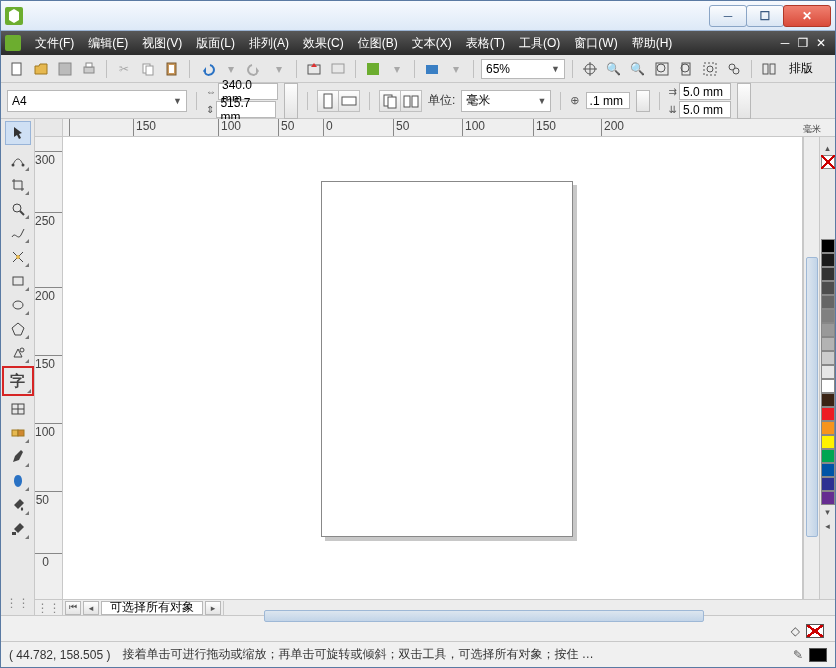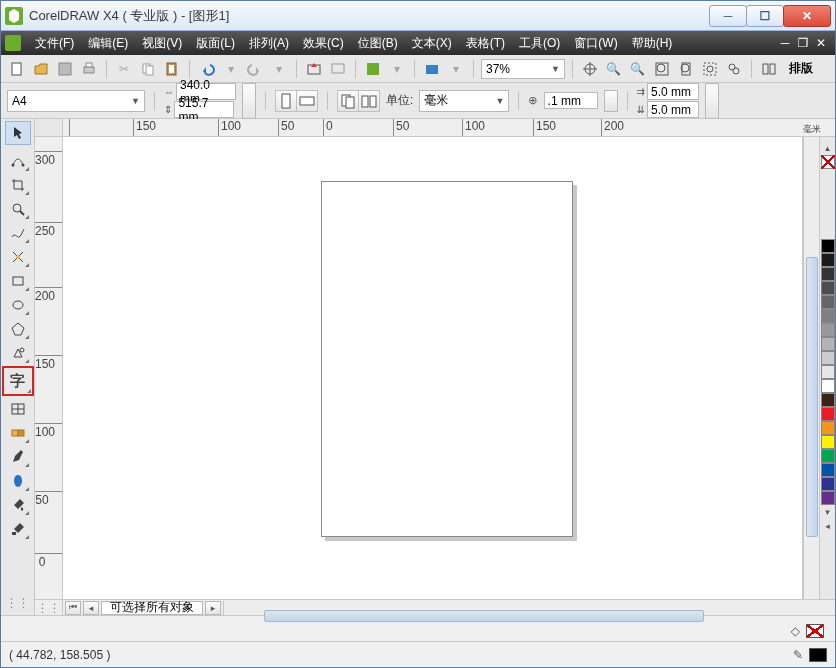--- a/index.html
+++ b/index.html
@@ -18,21 +18,21 @@
 .menubar .mi { padding: 0 6px; cursor:default; }
 .menubar .right { margin-left:auto; display:flex; gap:6px; align-items:center; padding-right:4px;}
 .menubar .wicon { width:12px; height:12px; display:flex; align-items:center; justify-content:center; color:#fff;}
 
 .toolbar { height: 28px; background: #E8E8E8; border-bottom:1px solid #C8C8C8; display:flex; align-items:center; padding:0 6px; gap:4px; }
 .tb-btn { width:20px; height:20px; display:flex; align-items:center; justify-content:center; border-radius:2px; color:#444;}
 .tb-btn.off { color:#A8A8A8; }
 .sep { width:1px; height:18px; background:#C0C0C0; margin:0 3px; }
 .zoom-sel { width:84px; height:20px; border:1px solid #B8B8B8; background:#fff; display:flex; align-items:center; padding:0 4px; position:relative;}
 .zoom-sel .arr { margin-left:auto; font-size:9px; color:#555;}
-.排版 { padding: 0 6px; font-weight: bold; }
+.排版 { padding: 0 6px; }
 
 .propbar { height: 36px; background: #E8E8E8; border-bottom:1px solid #C8C8C8; display:flex; align-items:center; padding:0 6px; gap:6px; }
 .drop { height:22px; border:1px solid #B8B8B8; background:#fff; display:flex; align-items:center; padding:0 4px; }
 .drop .arr{margin-left:auto;font-size:9px;color:#555;}
 .num { height:17px; width:60px; border:1px solid #B8B8B8; background:#fff; display:flex; align-items:center; padding:0 3px; }
 .spin { width:14px; background:linear-gradient(#FDFDFD,#E4E4E4); border:1px solid #B8B8B8;}
 .lbl { color:#333; }
 .btn-group { display:flex; }
 .pb { width:22px; height:22px; border:1px solid #C0C0C0; background:linear-gradient(#FDFDFD,#E4E4E4); display:flex; align-items:center; justify-content:center; margin-left:-1px;}
 .pb:first-child{margin-left:0;}
@@ -42,21 +42,21 @@
 .tool { width:26px; height:24px; display:flex; align-items:center; justify-content:center; border:1px solid transparent; color:#555; position:relative;}
 .tool.selected { border:1px solid #98B4D8; background:#CFE0F4; }
 .tool.highlighted { outline:2px solid #D62424; outline-offset:-1px; width:30px; height:28px; margin-top:2px; margin-bottom:2px;}
 .tool .fly{ position:absolute; bottom:1px; right:1px; width:0;height:0;border-left:4px solid transparent; border-bottom:4px solid #777;}
 
 .canvas-wrap { flex:1; display:flex; flex-direction:column; min-width:0; background:#F7F7F7;}
 .ruler-corner { width:28px; background:#E8E8E8; border-right:1px solid #C8C8C8; border-bottom:1px solid #C8C8C8;}
 .ruler-h { flex:1; height:18px; background:#EFEFEF; border-bottom:1px solid #C8C8C8; position:relative; font-size:9px; color:#444; overflow:hidden;}
 .ruler-h .tick { position:absolute; top:0; height:18px; border-left:1px solid #888; padding-left:2px;}
 .ruler-v { width:28px; background:#EFEFEF; border-right:1px solid #C8C8C8; position:relative; font-size:9px; color:#444; overflow:hidden;}
-.ruler-v .tick { position:absolute; left:0; width:28px; border-top:1px solid #888; padding-top:1px; text-align:center; padding-right:14px;}
+.ruler-v .tick { position:absolute; left:0; width:28px; border-top:1px solid #888; padding-top:1px; text-align:right; padding-right:14px;}
 .ruler-row { display:flex; }
 .stage-row { flex:1; display:flex; min-height:0;}
 .stage { flex:1; background:#FFFFFF; position:relative; border-right:1px solid #C8C8C8; overflow:hidden;}
 .page { position:absolute; left: 258px; top:44px; width:252px; height:356px; background:#fff; border:1px solid #888; box-shadow:4px 4px 0 #C8C8C8;}
 .scroll-v { width:16px; background:#EDEDED; border-left:1px solid #C8C8C8; position:relative;}
 .scroll-v .thumb{ position:absolute; top:120px; left:2px; width:12px; height:280px; background:linear-gradient(90deg,#DDE6EF,#C2D4E8); border:1px solid #9EB8D6; border-radius:2px;}
 .scroll-h { height:16px; display:flex; align-items:center; border-top:1px solid #C8C8C8; background:#EDEDED;}
 .scroll-h .pager { display:flex; align-items:center; padding:0 2px; gap:2px; border-right:1px solid #C8C8C8;}
 .scroll-h .pbtn { width:16px; height:14px; background:linear-gradient(#FDFDFD,#E4E4E4); border:1px solid #B8B8B8; display:flex; align-items:center; justify-content:center; font-size:9px; color:#555;}
 .scroll-h .tab { height:14px; padding:0 8px; background:#fff; border:1px solid #B8B8B8; display:flex; align-items:center;}
@@ -81,21 +81,20 @@
 </head>
 <body>
 
 <div class="window">
   <div class="titlebar">
     <div class="app-icon">
         <svg class="i" viewBox="0 0 16 16">
           <path fill="#fff" d="M8 1l5 3v8l-5 3-5-3V4z"></path>
         </svg>
       </div>
-    <div class="title">CorelDRAW X4 ( 专业版 ) - [图形1]</div>
     <div class="winbtns">
       <div class="winbtn">─</div>
       <div class="winbtn">☐</div>
       <div class="winbtn close">✕</div>
     </div>
   </div>
 
   <div class="menubar">
     <div class="app-icon2"></div>
     <div class="mi">文件(F)</div>
@@ -189,21 +188,21 @@
     <div class="tb-btn off">▾</div>
     <div class="sep"></div>
     <div class="tb-btn">
         <svg class="i" viewBox="0 0 16 16">
           <rect x="2" y="4" width="12" height="9" fill="#3A7FC4"></rect>
         </svg>
       </div>
     <div class="tb-btn off">▾</div>
     <div class="sep"></div>
     <div class="zoom-sel">
-        <span>37%</span>
+        <span>65%</span>
         <span class="arr">▼</span>
       </div>
     <div class="sep"></div>
     <div class="tb-btn">
         <svg class="i" viewBox="0 0 16 16">
           <circle cx="8" cy="8" r="5" fill="none" stroke="#555"></circle>
           <line x1="8" y1="1" x2="8" y2="15" stroke="#555"></line>
           <line x1="1" y1="8" x2="15" y2="8" stroke="#555"></line>
         </svg>
       </div>
@@ -237,21 +236,21 @@
     <div class="tb-btn">
         <svg class="i" viewBox="0 0 16 16">
           <rect x="2" y="3" width="5" height="10" fill="none" stroke="#555"></rect>
           <rect x="9" y="3" width="5" height="10" fill="none" stroke="#555"></rect>
         </svg>
       </div>
     <div class="排版">排版</div>
   </div>
 
   <div class="propbar">
-    <div class="drop" style="width:138px">
+    <div class="drop" style="width:180px">
         <span>A4</span>
         <span class="arr">▼</span>
       </div>
     <div class="sep"></div>
     <div style="display:flex;flex-direction:column;gap:1px">
       <div style="display:flex;align-items:center;gap:2px">
           <span style="font-size:10px;color:#555">⇔</span>
           <div class="num">
             <span>340.0 mm</span>
           </div>
@@ -292,21 +291,21 @@
           </svg>
         </div>
     </div>
     <span class="lbl">单位:</span>
     <div class="drop" style="width:90px">
         <span>毫米</span>
         <span class="arr">▼</span>
       </div>
     <div class="sep"></div>
     <span style="font-size:11px;color:#555">⊕</span>
-    <div class="num" style="width:54px">
+    <div class="num" style="width:44px">
         <span>.1 mm</span>
       </div>
     <div class="spin" style="height:22px"></div>
     <div class="sep"></div>
     <div style="display:flex;flex-direction:column;gap:1px">
       <div style="display:flex;align-items:center;gap:2px">
           <span style="font-size:10px;color:#555">⇉</span>
           <div class="num" style="width:52px">
             <span>5.0 mm</span>
           </div>
@@ -447,21 +446,21 @@
           <div class="tick" style="left:330px">50</div>
           <div class="tick" style="left:399px">100</div>
           <div class="tick" style="left:470px">150</div>
           <div class="tick" style="left:538px">200</div>
         </div>
         <div class="unit-row" style="width:32px;background:#EFEFEF;border-bottom:1px solid #C8C8C8">毫米</div>
       </div>
       <div class="stage-row">
         <div class="ruler-v">
           <div class="tick" style="top:14px">300</div>
-          <div class="tick" style="top:85px">250</div>
+          <div class="tick" style="top:75px">250</div>
           <div class="tick" style="top:150px">200</div>
           <div class="tick" style="top:218px">150</div>
           <div class="tick" style="top:286px">100</div>
           <div class="tick" style="top:354px">50</div>
           <div class="tick" style="top:416px">0</div>
         </div>
         <div class="stage">
           <div class="page"></div>
         </div>
         <div class="scroll-v">
@@ -513,18 +512,19 @@
   </div>
 
   <div class="statusbar">
     <div style="display:flex;align-items:center;gap:6px;margin-left:auto;position:absolute;right:12px;bottom:30px">
       <span style="color:#555">◇</span>
       <span class="fill-ind none"></span>
     </div>
   </div>
   <div class="statusbar">
     <span>( 44.782, 158.505 )</span>
+    <span>接着单击可进行拖动或缩放；再单击可旋转或倾斜；双击工具，可选择所有对象；按住 …</span>
     <div class="right">
       <span style="color:#555">✎</span>
       <span class="fill-ind black"></span>
     </div>
   </div>
 </div>
 
 </body></html>

